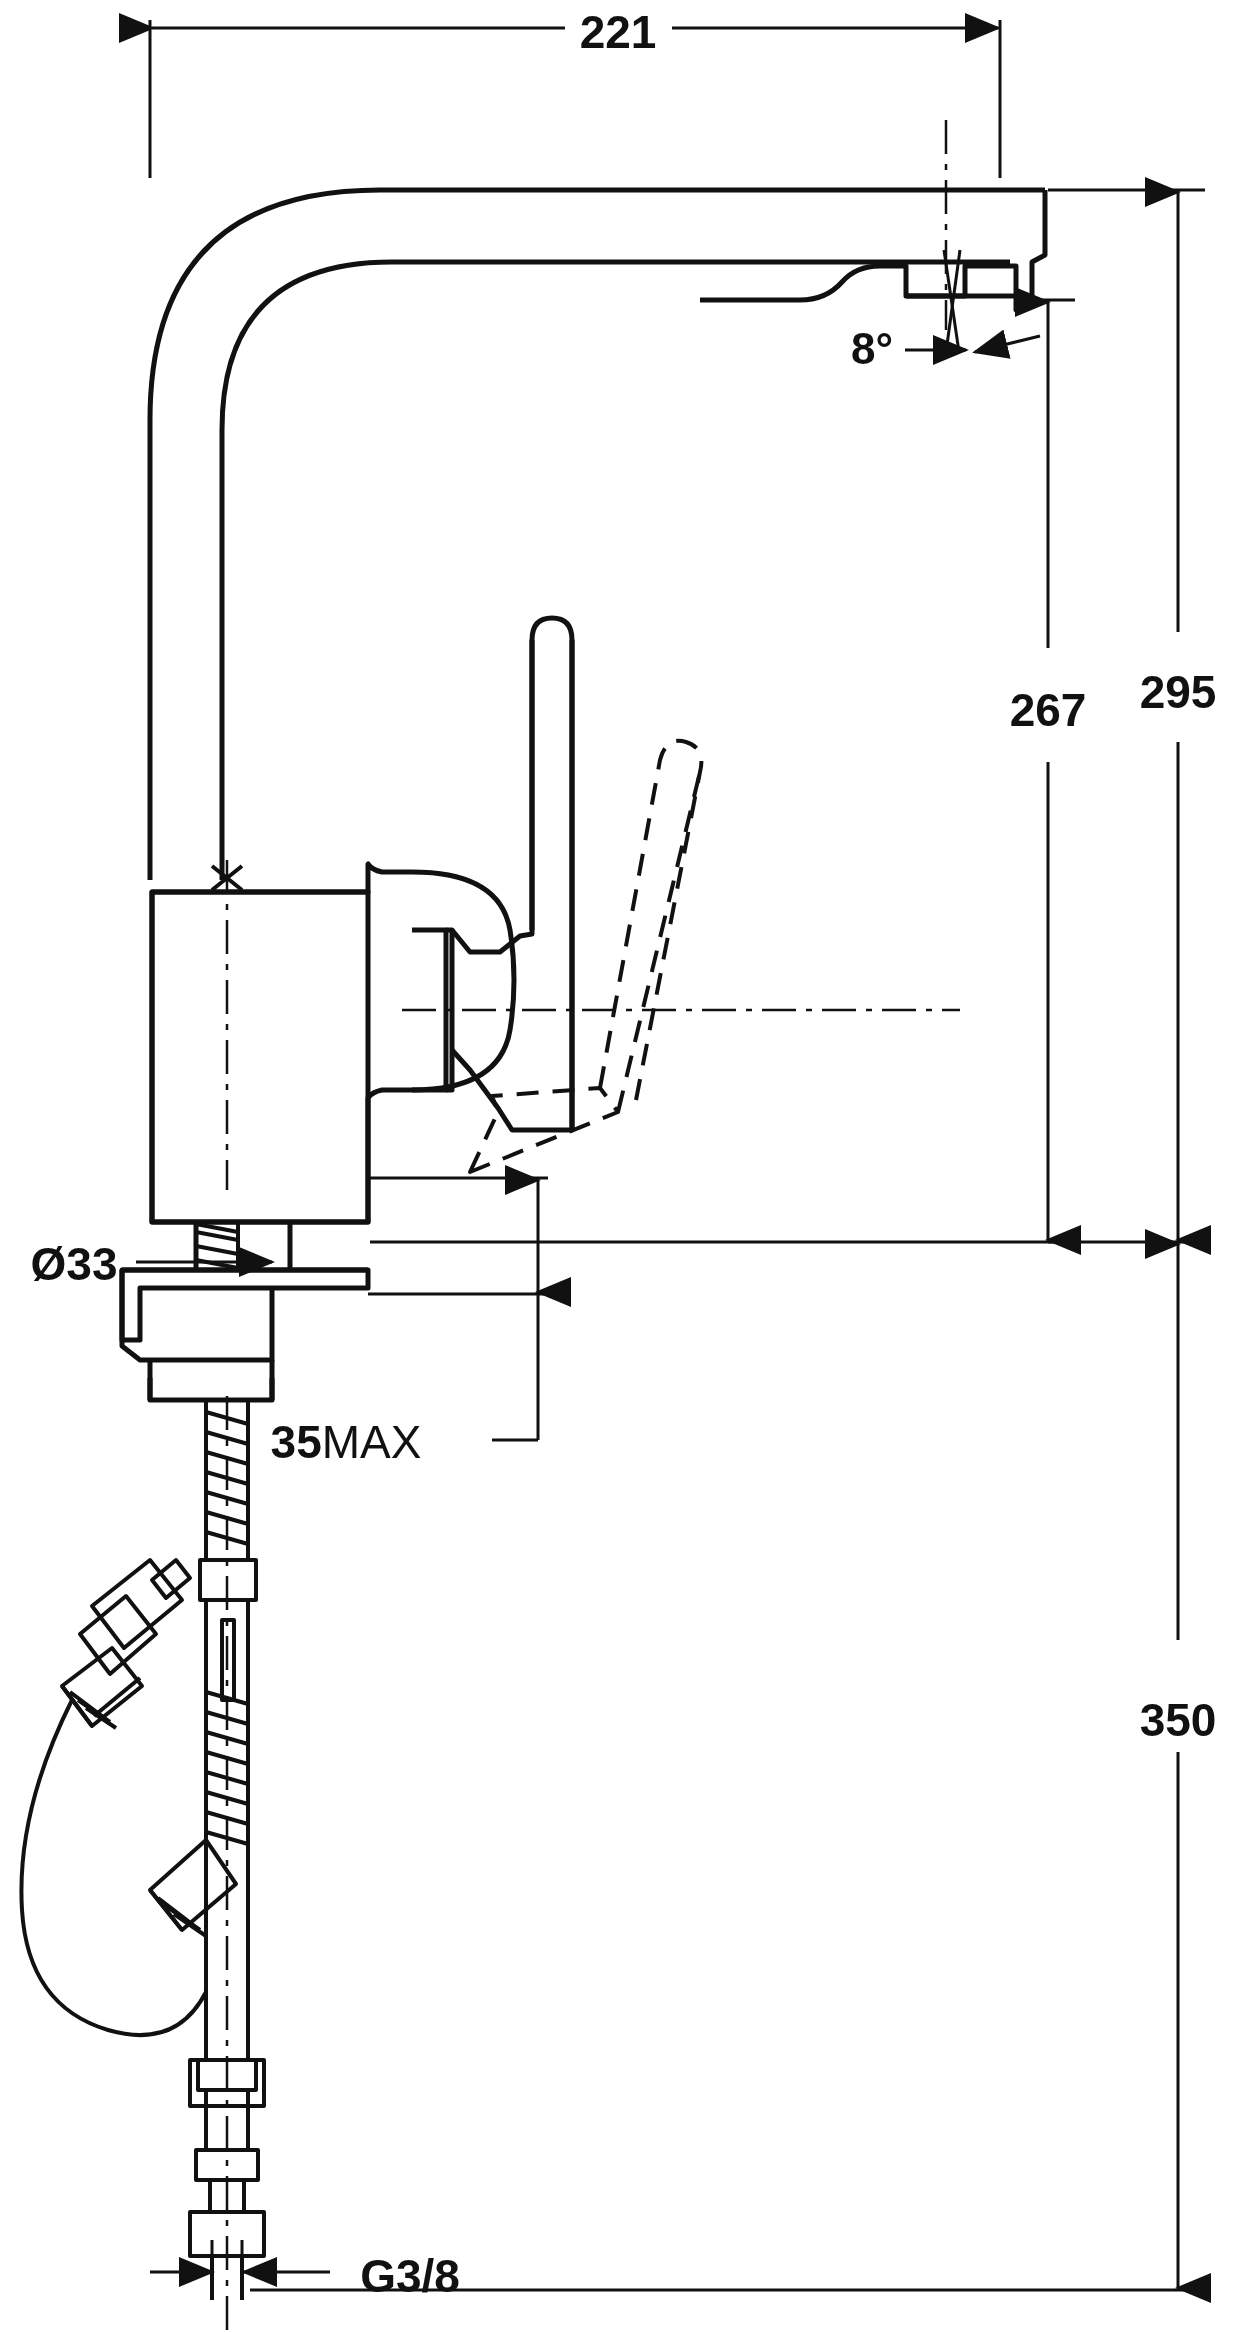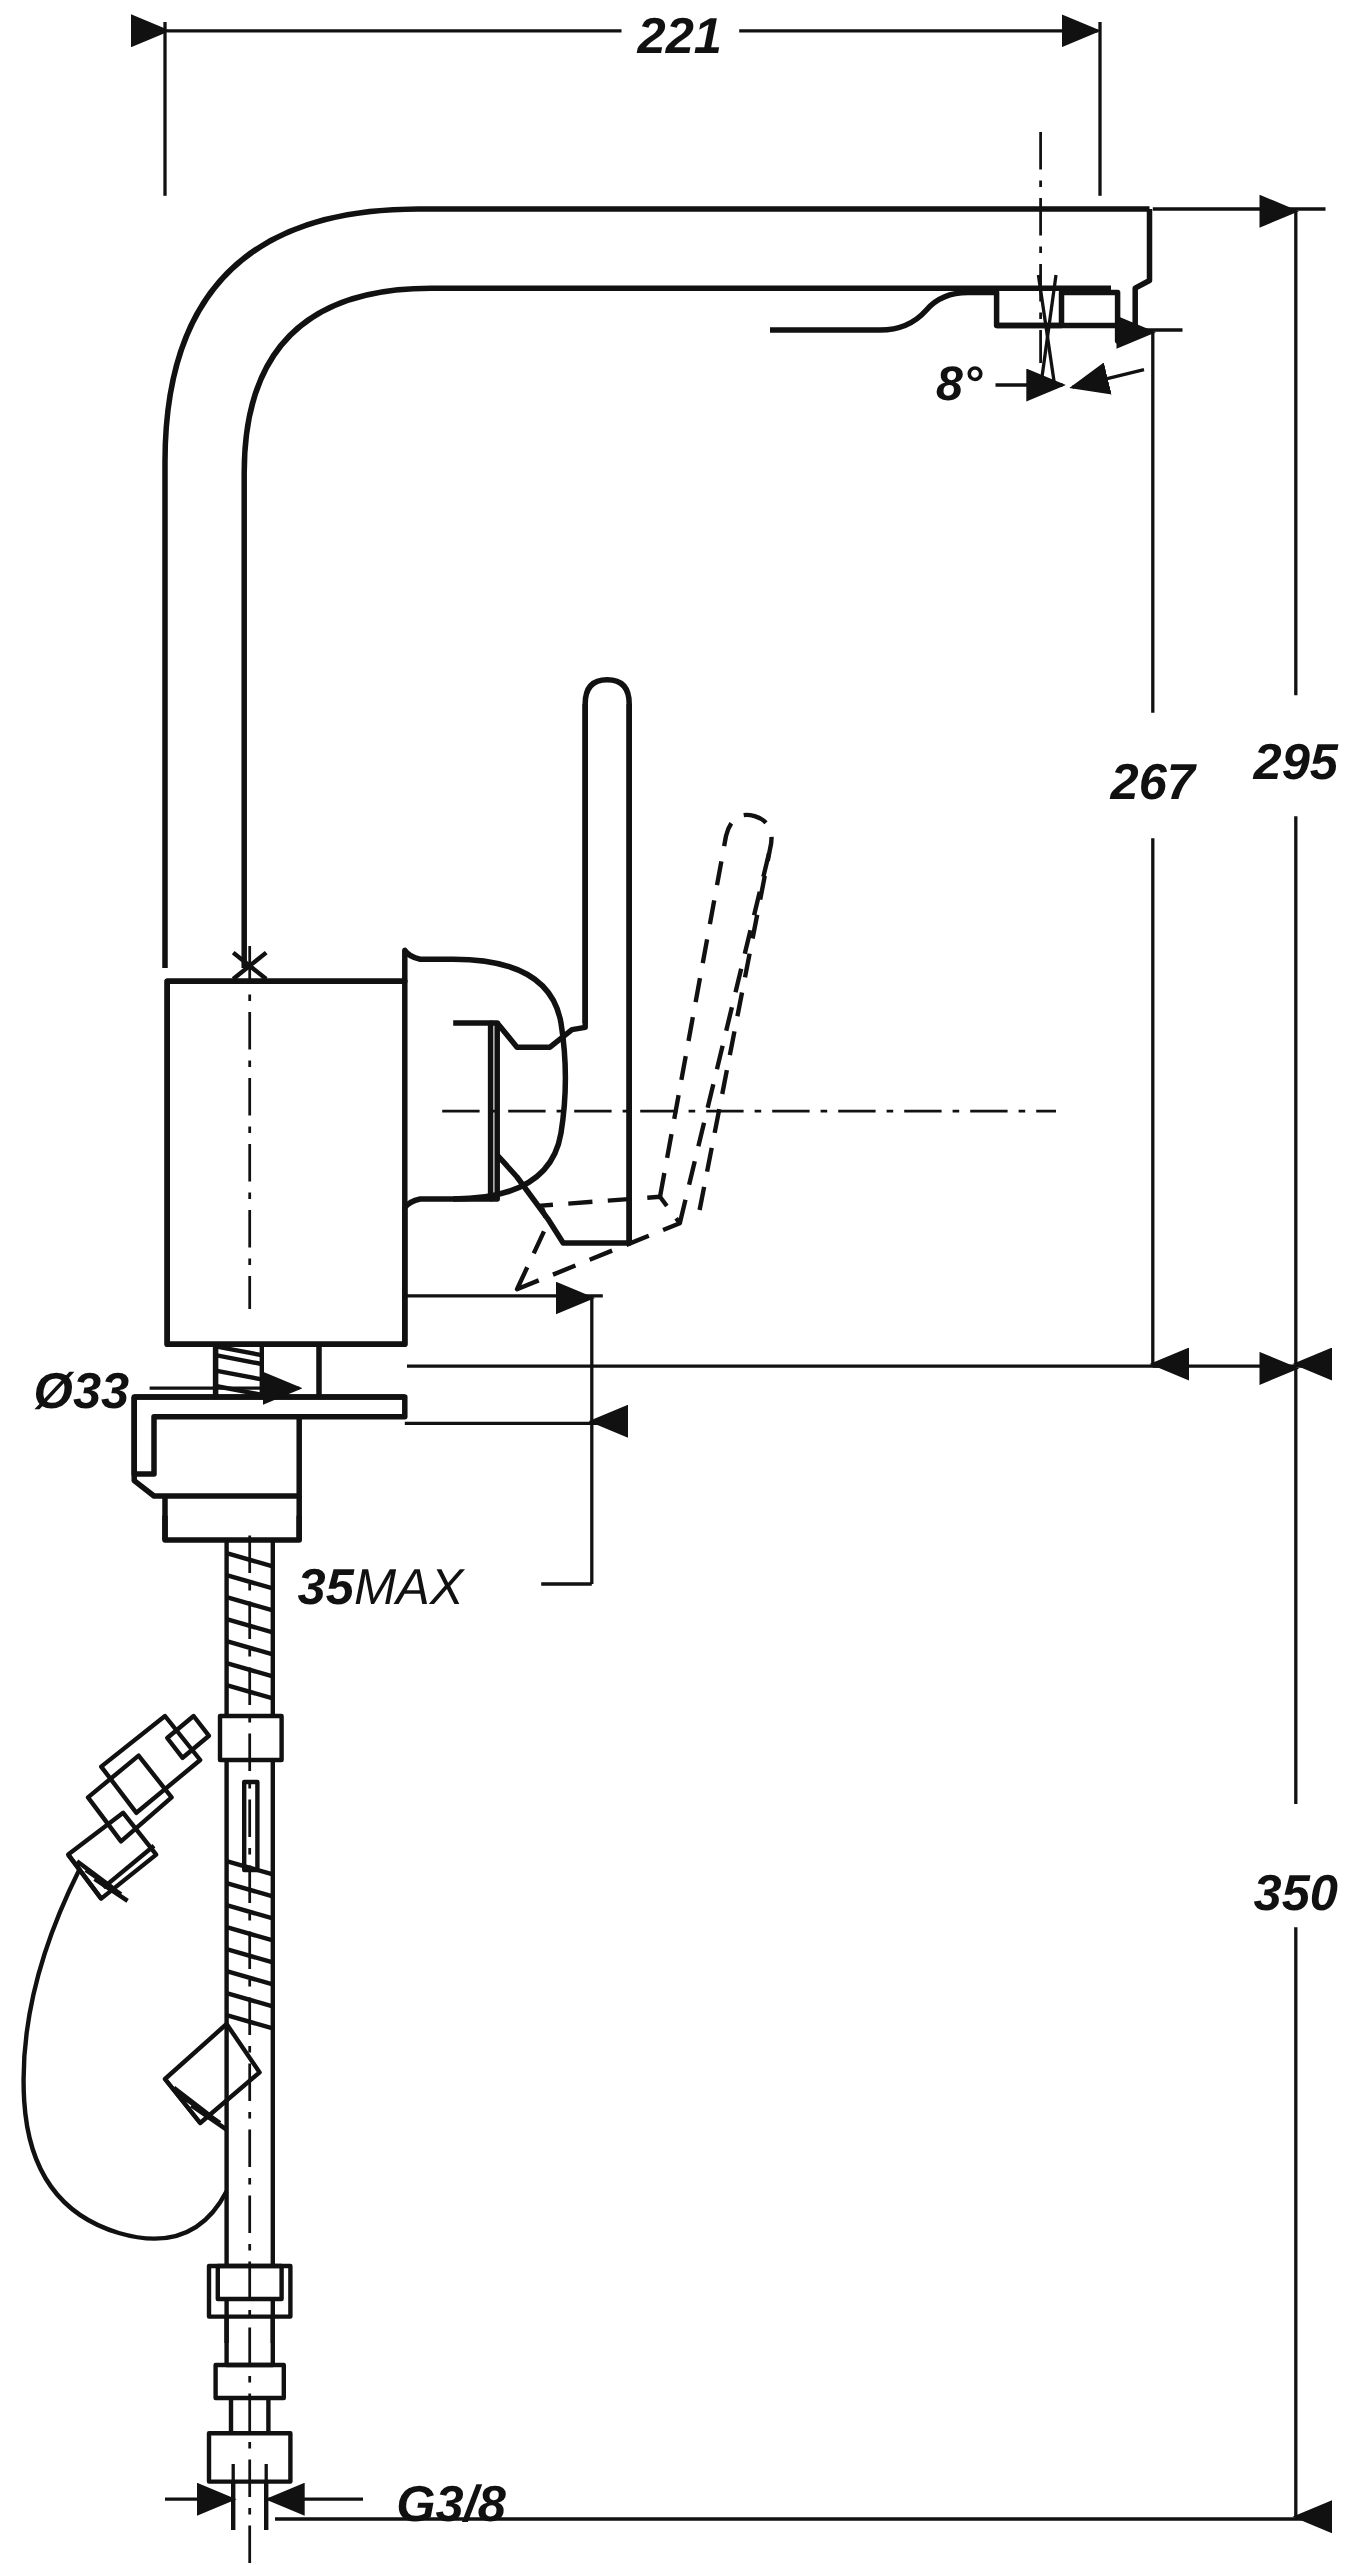--- a/index.html
+++ b/index.html
@@ -1,21 +1,21 @@
 <!DOCTYPE html>
 <html><head>
 <meta charset="utf-8">
 <style>
   html,body{margin:0;padding:0;background:#ffffff;}
   body{
     font-family:"Liberation Sans", sans-serif;
     width:1240px;height:2332px;
     position:relative;overflow:hidden;
   }
-  #stage{position:absolute;left:0;top:0;width:1240px;height:1968px;font-style:italic;}
+  #stage{position:absolute;left:0;top:0;width:1240px;height:1968px;}
   svg{display:block;}
   .dimtext{
     font-family:"Liberation Sans", sans-serif;
     font-weight:bold;
     fill:#111111;
   }
   .dimtext-light{
     font-family:"Liberation Sans", sans-serif;
     font-weight:normal;
     fill:#111111;

